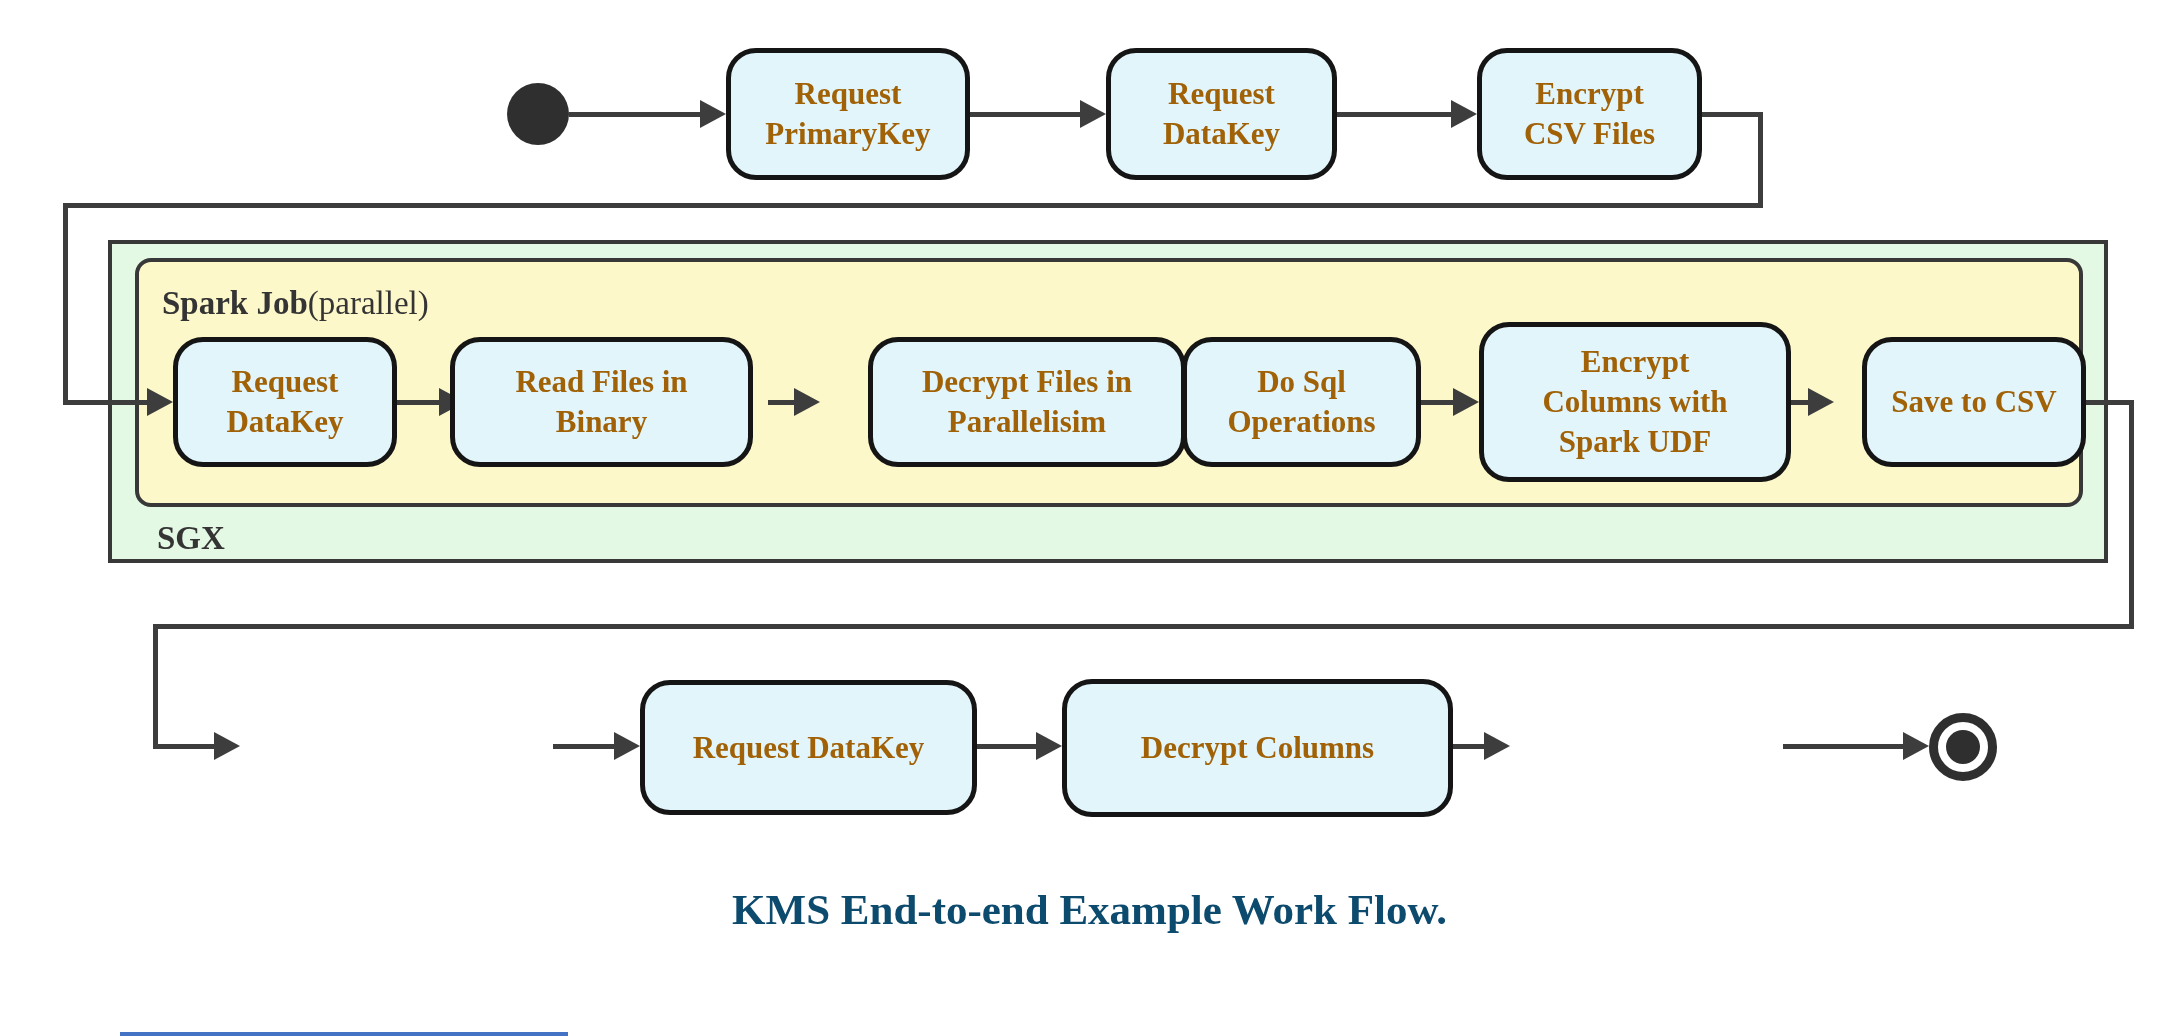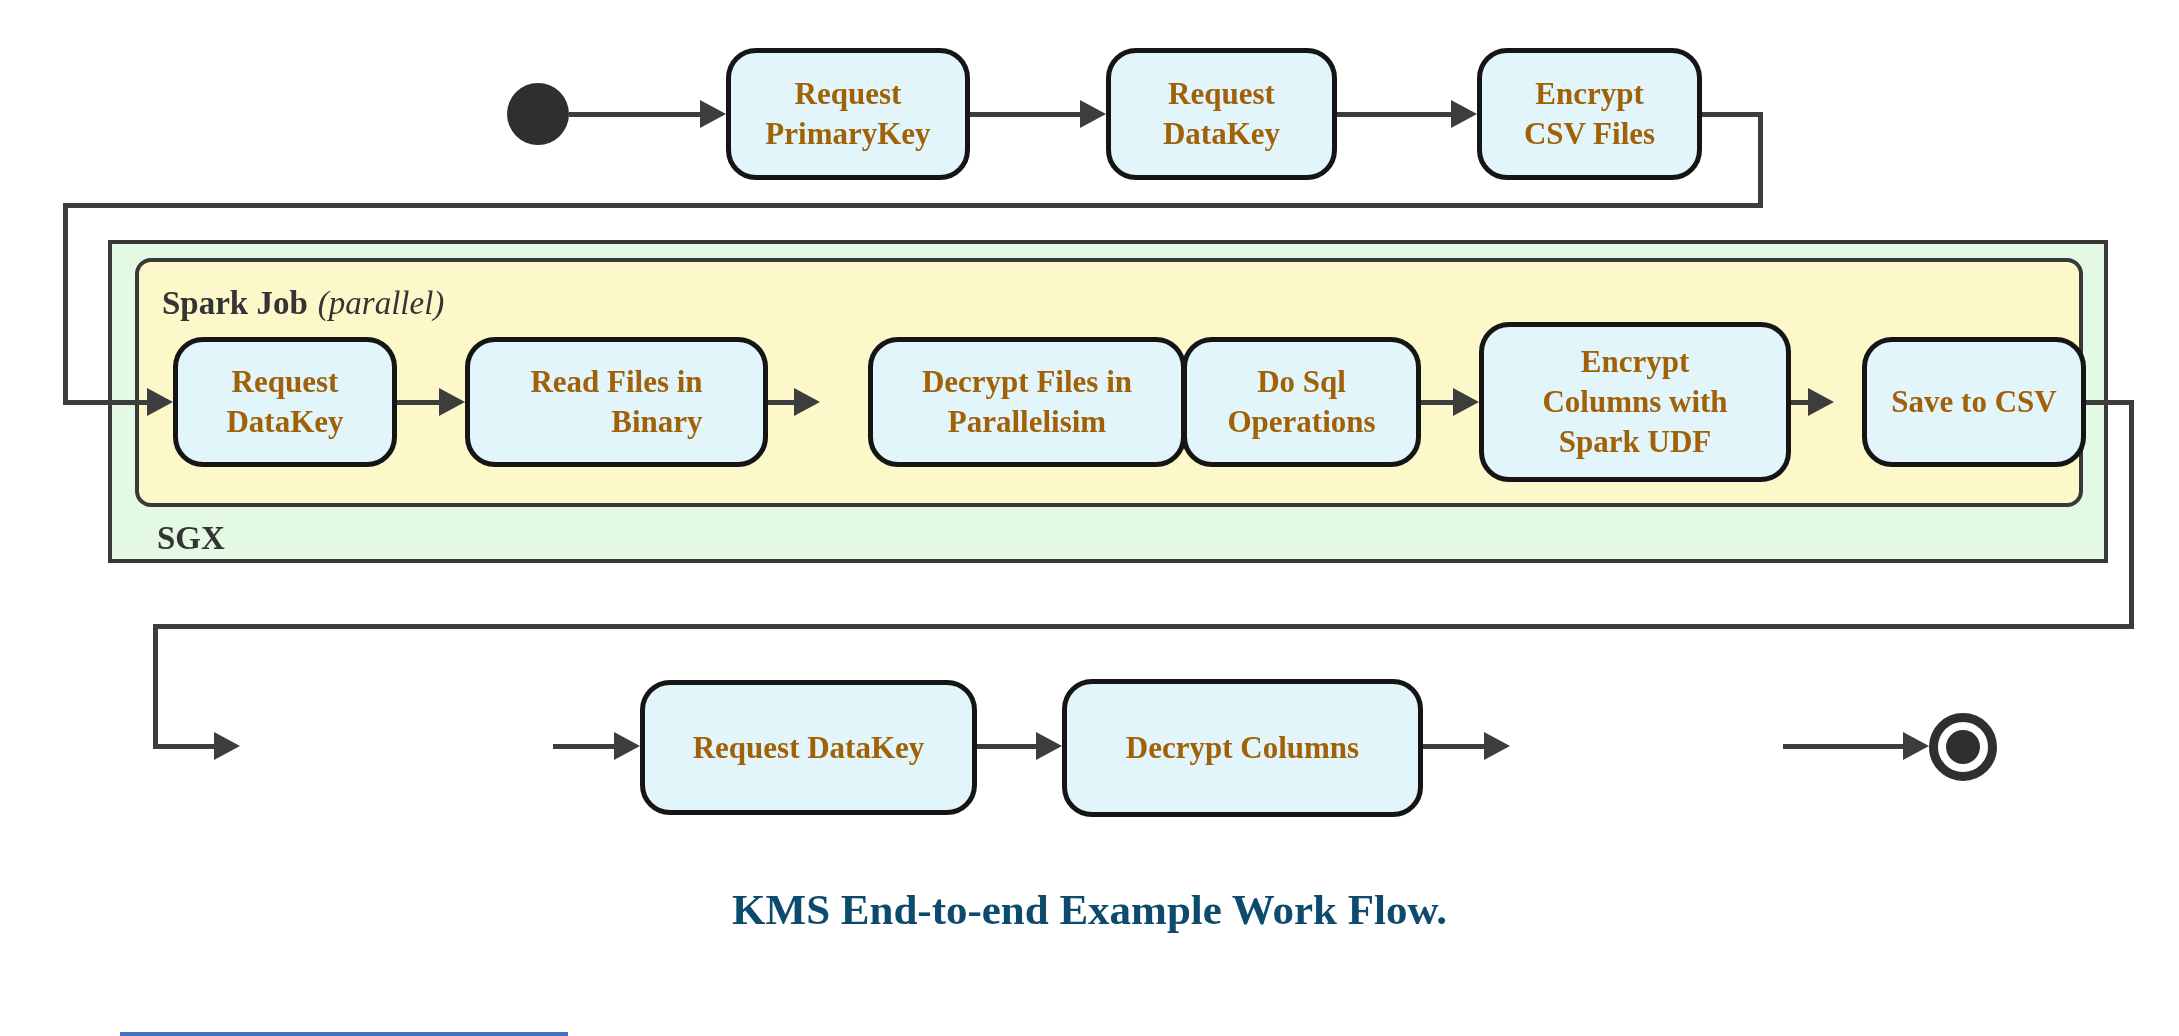--- a/index.html
+++ b/index.html
@@ -24,22 +24,21 @@
   }
   .container-label{
     position:absolute;
     color:#343434;
     font-size:33px;
     font-weight:bold;
     white-space:nowrap;
   }
   .container-label .it{
     font-weight:normal;
-    font-style:italic;
-    margin-left:10px;
+    margin-left:0;
   }
   
   .node{
     position:absolute;
     box-sizing:border-box;
     background:#e1f5fb;
     border:5px solid #151515;
     border-radius:30px;
     display:flex;
     align-items:center;
@@ -182,21 +181,21 @@
   </div>
   <div class="node" style="left:1477px;top:48px;width:225px;height:132px;">
     <span>Encrypt
 CSV Files</span>
   </div>
 
   <div class="node" style="left:173px;top:337px;width:224px;height:130px;">
     <span>Request
 DataKey</span>
   </div>
-  <div class="node" style="left:465px;top:337px;width:303px;height:130px;text-align:right;">
+  <div class="node" style="left:450px;top:337px;width:303px;height:130px;">
     <span>Read Files in
 Binary</span>
   </div>
   <div class="node" style="left:820px;top:337px;width:318px;height:130px;margin-left:48px;">
     <span>Decrypt Files in
 Parallelisim</span>
   </div>
   <div class="node" style="left:1182px;top:337px;width:239px;height:130px;">
     <span>Do Sql
 Operations</span>
@@ -206,21 +205,21 @@
 Columns with
 Spark UDF</span>
   </div>
   <div class="node" style="left:1834px;top:337px;width:224px;height:130px;margin-left:28px;">
     <span>Save to CSV</span>
   </div>
 
   <div class="node" style="left:640px;top:680px;width:337px;height:135px;">
     <span>Request DataKey</span>
   </div>
-  <div class="node" style="left:1062px;top:679px;width:361px;height:138px;">
+  <div class="node" style="left:1062px;top:679px;width:391px;height:138px;">
     <span>Decrypt Columns</span>
   </div>
 
   <div class="caption">KMS End-to-end Example Work Flow.</div>
 
   <div class="blue-line"></div>
 
 </div>
 
 </body></html>

